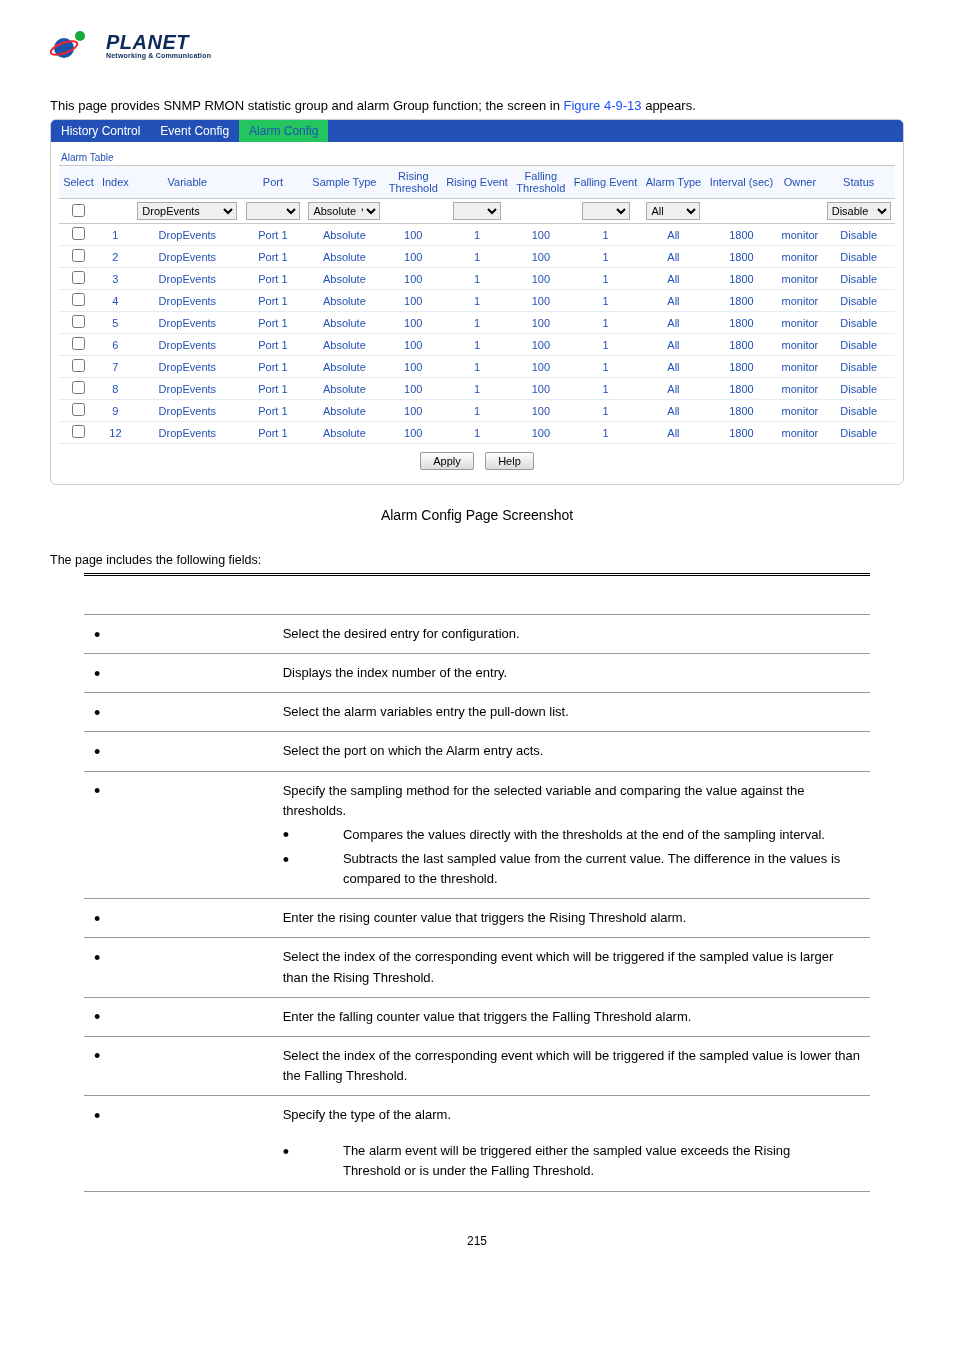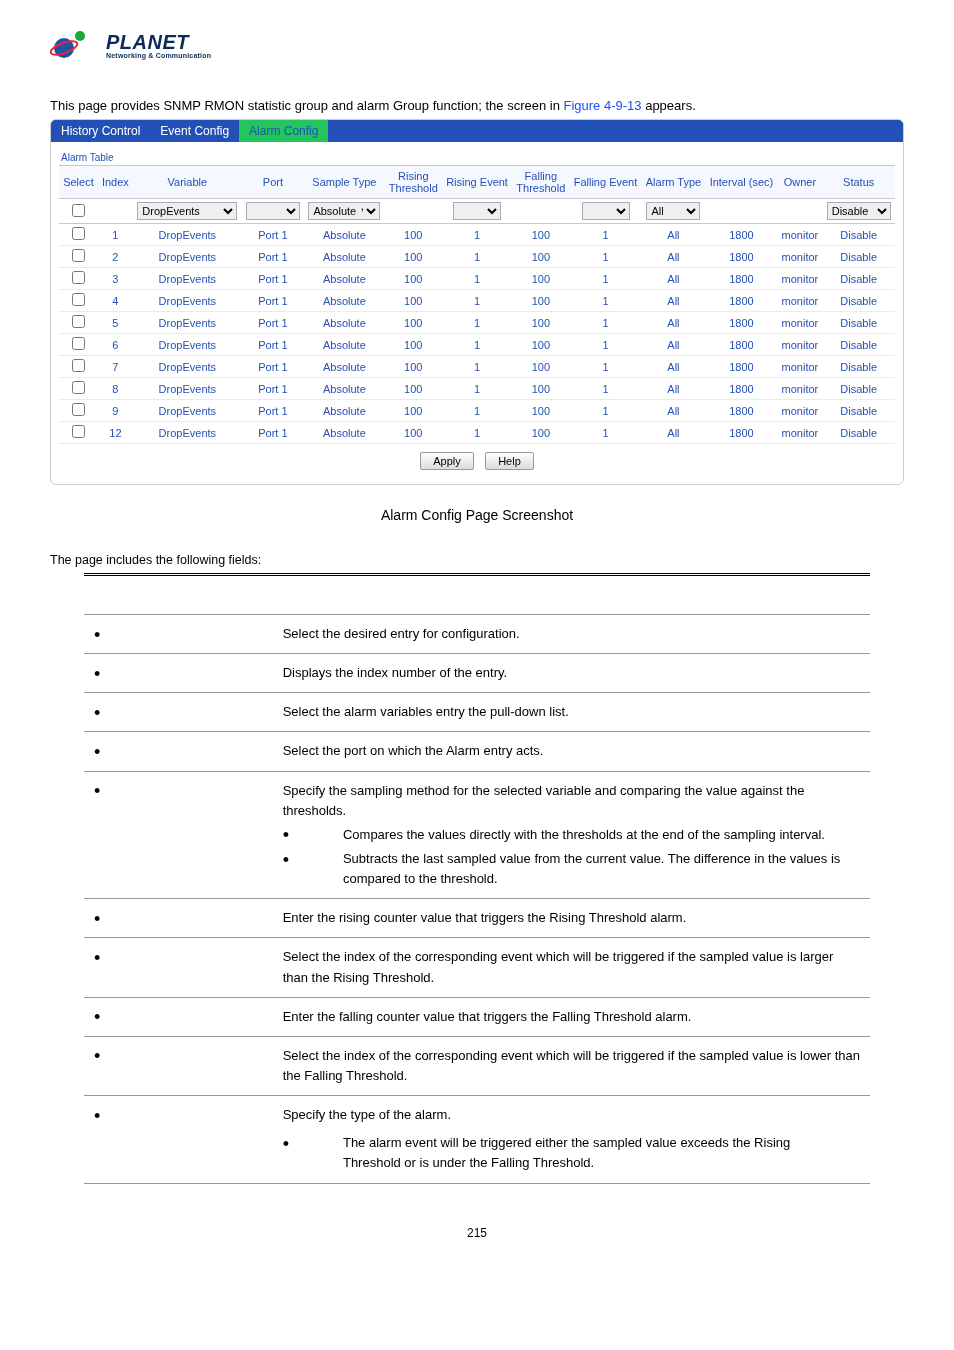--- a/index.html
+++ b/index.html
@@ -309,20 +309,20 @@
           <tr>
             <td class="obj"><span class="bul">•</span> Falling Threshold</td>
             <td class="desc">Enter the falling counter value that triggers the Falling Threshold alarm.</td>
           </tr>
           <tr>
             <td class="obj"><span class="bul">•</span> Falling Event</td>
             <td class="desc">Select the index of the corresponding event which will be triggered if the sampled value is lower than the Falling Threshold.</td>
           </tr>
           <tr class="">
             <td class="obj"><span class="bul">•</span> Alarm Type</td>
-            <td class="desc">Specify the type of the alarm.<div style="padding-left: 0px; margin-top: 8px;"><span class="bul">•</span><span style="display:inline-block;vertical-align:top;padding-left:48px;width:calc(100% - 70px)">The alarm event will be triggered either the sampled value exceeds the Rising Threshold or is under the Falling Threshold.</span></div></td>
+            <td class="desc">Specify the type of the alarm.<div style="padding-left: 0px; margin-top: 16px;"><span class="bul">•</span><span style="display:inline-block;vertical-align:top;padding-left:48px;width:calc(100% - 70px)">The alarm event will be triggered either the sampled value exceeds the Rising Threshold or is under the Falling Threshold.</span></div></td>
           </tr>
         </tbody>
     </table>
   </div>
 
   <div class="pagenum">215</div>
 </div>
 
 </body></html>

